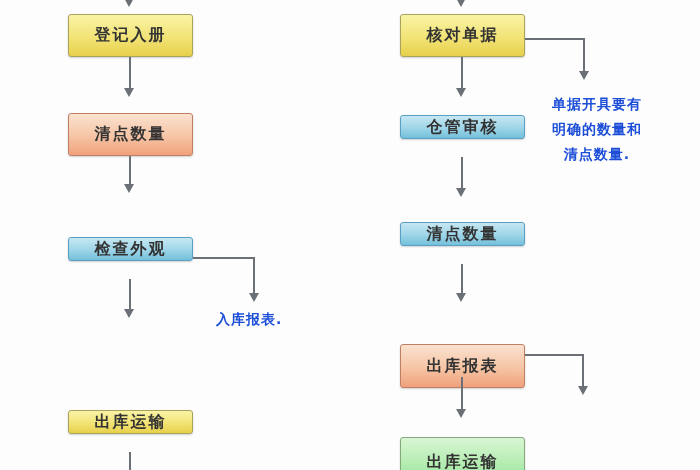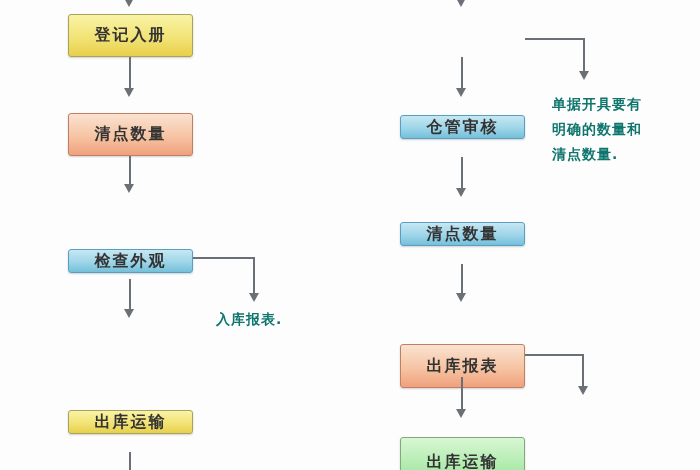--- a/index.html
+++ b/index.html
@@ -63,24 +63,25 @@
     width: 0;
     height: 0;
     border-left: 5px solid transparent;
     border-right: 5px solid transparent;
     border-top: 9px solid #6b7076;
   }
   .annotation {
     position: absolute;
     font-size: 14px;
     font-weight: 600;
-    color: #0f766e;
+    color: #1d4ed8;
     line-height: 25px;
     letter-spacing: 1px;
     white-space: nowrap;
+    text-align: center;
   }
 </style>
 </head>
 <body>
 
 <div class="canvas">
 
   <div class="arrowhead" style="left:124px; top:-2px;"></div>
 
   <div class="node yellow" style="left:68px; top:14px; height:43px;">
@@ -90,21 +91,21 @@
   <div class="vline" style="left:129px; top:57px; height:31px;"></div>
   <div class="arrowhead" style="left:124px; top:88px;"></div>
 
   <div class="node orange" style="left:68px; top:113px; height:43px;">
     <span>清点数量</span>
   </div>
 
   <div class="vline" style="left:129px; top:156px; height:28px;"></div>
   <div class="arrowhead" style="left:124px; top:184px;"></div>
 
-  <div class="node blue" style="left:68px; top:237px;margin-top:12px;">
+  <div class="node blue" style="left:68px; top:237px;">
     <span>检查外观</span>
   </div>
 
   <div class="vline" style="left:129px; top:279px; height:30px;"></div>
   <div class="arrowhead" style="left:124px; top:309px;"></div>
 
   <div class="hline" style="left:193px; top:257px; width:62px;"></div>
   <div class="vline" style="left:253px; top:257px; height:36px;"></div>
   <div class="arrowhead" style="left:249px; top:293px;"></div>
 
@@ -113,20 +114,23 @@
   </div>
 
   <div class="node yellow" style="left:68px; top:410px;">
     <span>出库运输</span>
   </div>
 
   <div class="vline" style="left:129px; top:452px; height:18px;"></div>
 
   <div class="arrowhead" style="left:456px; top:-2px;"></div>
 
+  <div class="node yellow" style="left:400px; top:14px; height:43px;">
+    <span>核对单据</span>
+  </div>
 
   <div class="hline" style="left:525px; top:38px; width:60px;"></div>
   <div class="vline" style="left:583px; top:38px; height:33px;"></div>
   <div class="arrowhead" style="left:579px; top:71px;"></div>
 
   <div class="vline" style="left:461px; top:57px; height:31px;"></div>
   <div class="arrowhead" style="left:456px; top:88px;"></div>
 
   <div class="annotation" style="left:552px; top:92px;">
     <div>单据开具要有</div>

